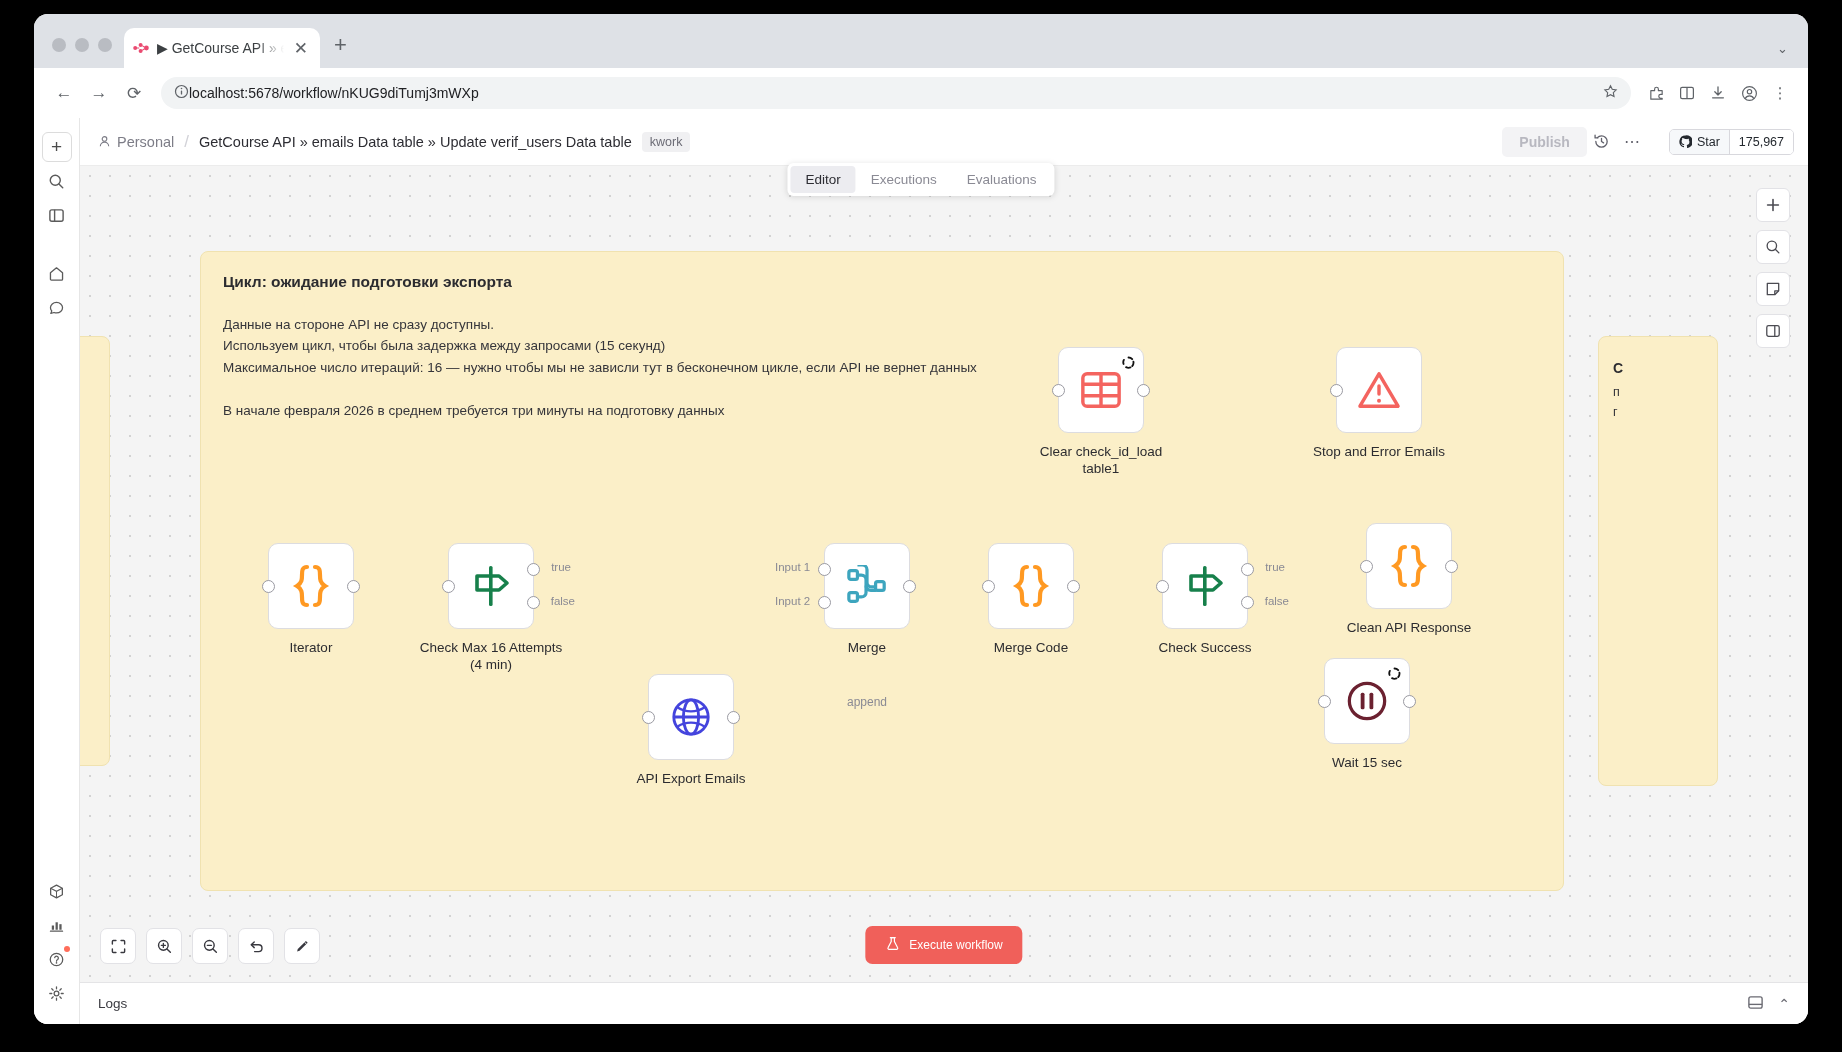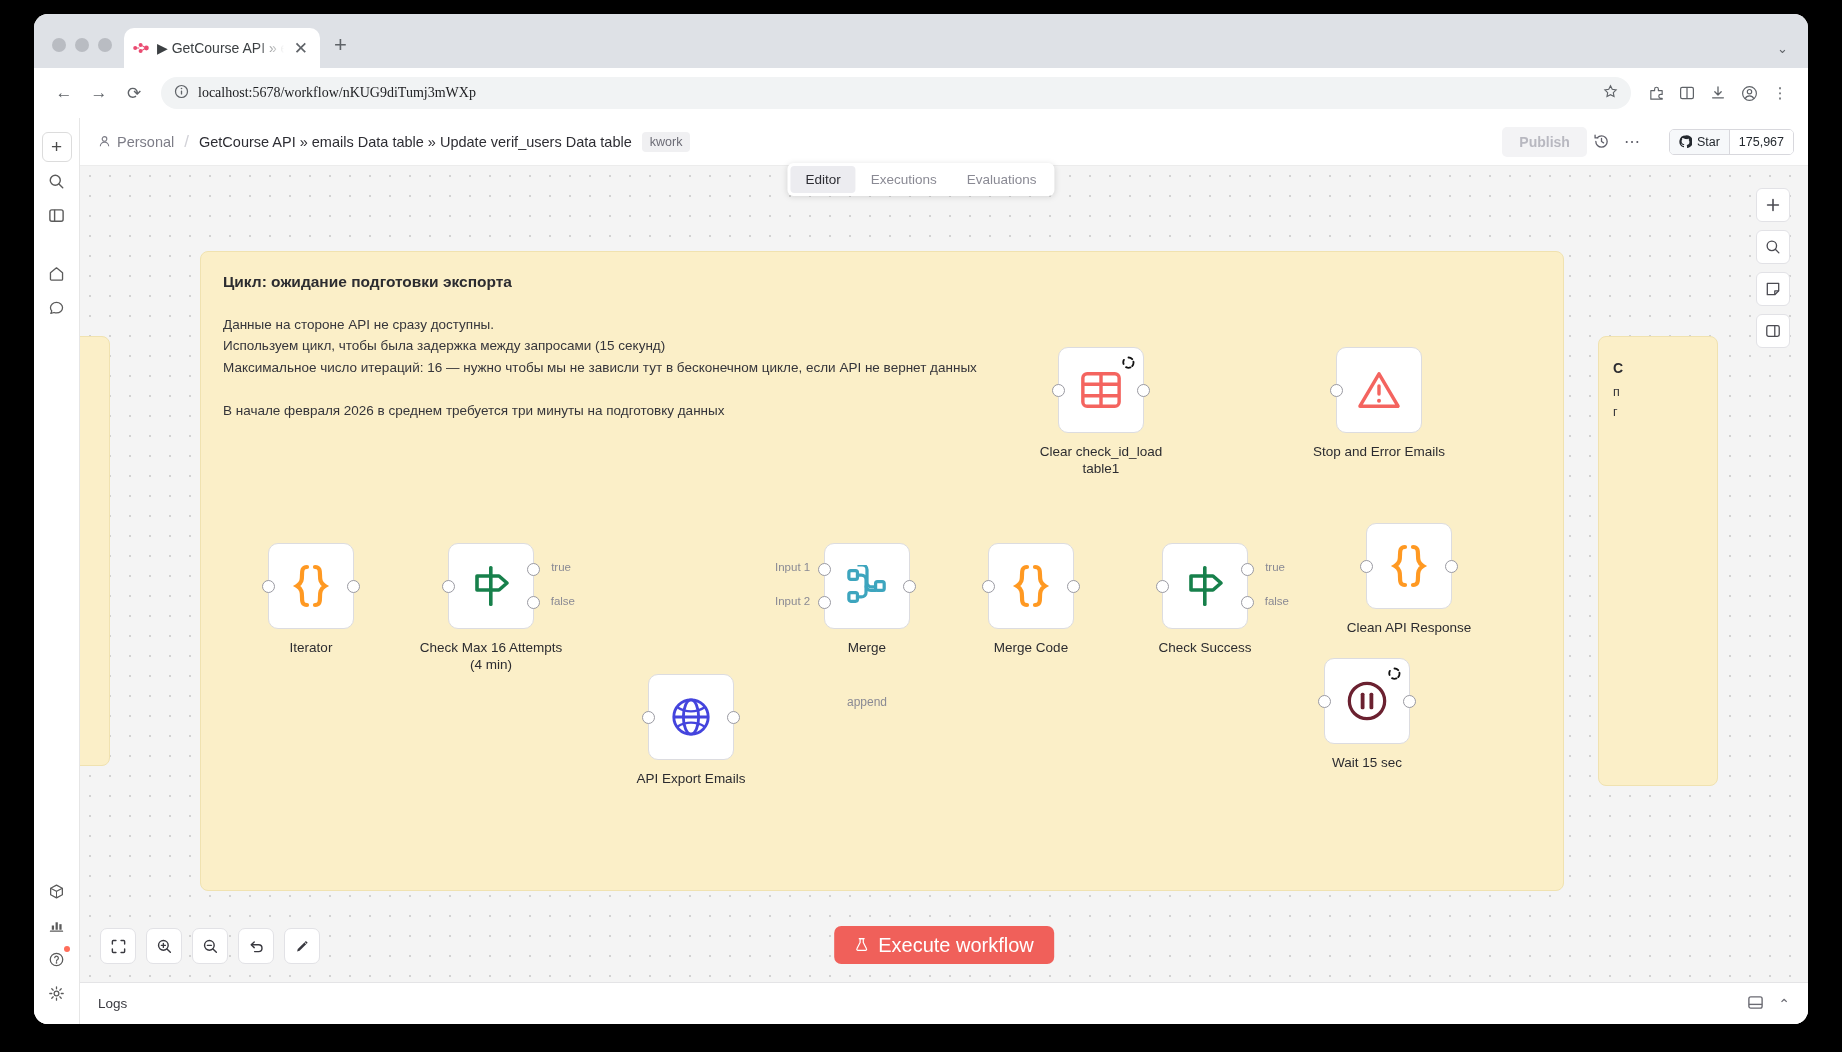--- a/index.html
+++ b/index.html
@@ -46,23 +46,22 @@
   #omnibox-bar {
     height: 50px; background: #fff; display: flex; align-items: center;
     gap: 3px; padding: 0 14px; flex: none;
   }
   .nav-btn {
     width: 32px; height: 32px; display: flex; align-items: center; justify-content: center;
     color: #5f6368; font-size: 17px; border-radius: 50%; cursor: pointer;
   }
   #address-field {
     flex: 1; height: 32px; background: #f1f3f4; border-radius: 16px;
-    display: flex; align-items: center; padding: 0 13px; gap: 9px; margin: 0 8px;
+    display: flex; align-items: center; padding: 0 13px; margin: 0 8px;
     cursor: text;
-    font-family: Liberation Serif, serif;
   }
   #address-field .url { font-size: 14px; color: #202124; flex: 1; }
   .omni-icon { width: 28px; height: 28px; display: flex; align-items: center;
     justify-content: center; color: #5f6368; font-size: 15px; cursor: pointer; }
   
   #app {
     flex: 1; display: flex; position: relative; background: #fff; min-height: 0;
   }
   
   #left-rail {
@@ -196,21 +195,21 @@
     position: absolute; left: 20px; bottom: 18px; display: flex; gap: 10px; z-index: 5;
   }
   .bt-btn {
     width: 36px; height: 36px; background: #fff; border: 1px solid #e2e2e6;
     border-radius: 7px; display: flex; align-items: center; justify-content: center;
     color: #38383f; cursor: pointer;
   }
   #execute-btn {
     position: absolute; left: 50%; transform: translateX(-50%); bottom: 18px;
     background: #f0605a; color: #fff; border: none; border-radius: 7px;
-    height: 38px; padding: 0 20px; font-size: 20px; display: flex;
+    height: 38px; padding: 0 20px; font-size: 12px; display: flex;
     align-items: center; gap: 9px; cursor: pointer; z-index: 5;
     font-family: "Liberation Sans", sans-serif;
   }
   
   #logs-bar {
     height: 42px; border-top: 1px solid #e4e4e6; background: #fff;
     display: flex; align-items: center; padding: 0 18px; flex: none;
   }
   #logs-bar .logs-label { font-size: 13.5px; color: #3a3a40; cursor: pointer; }
   .logs-right { margin-left: auto; display: flex; align-items: center; gap: 14px;

